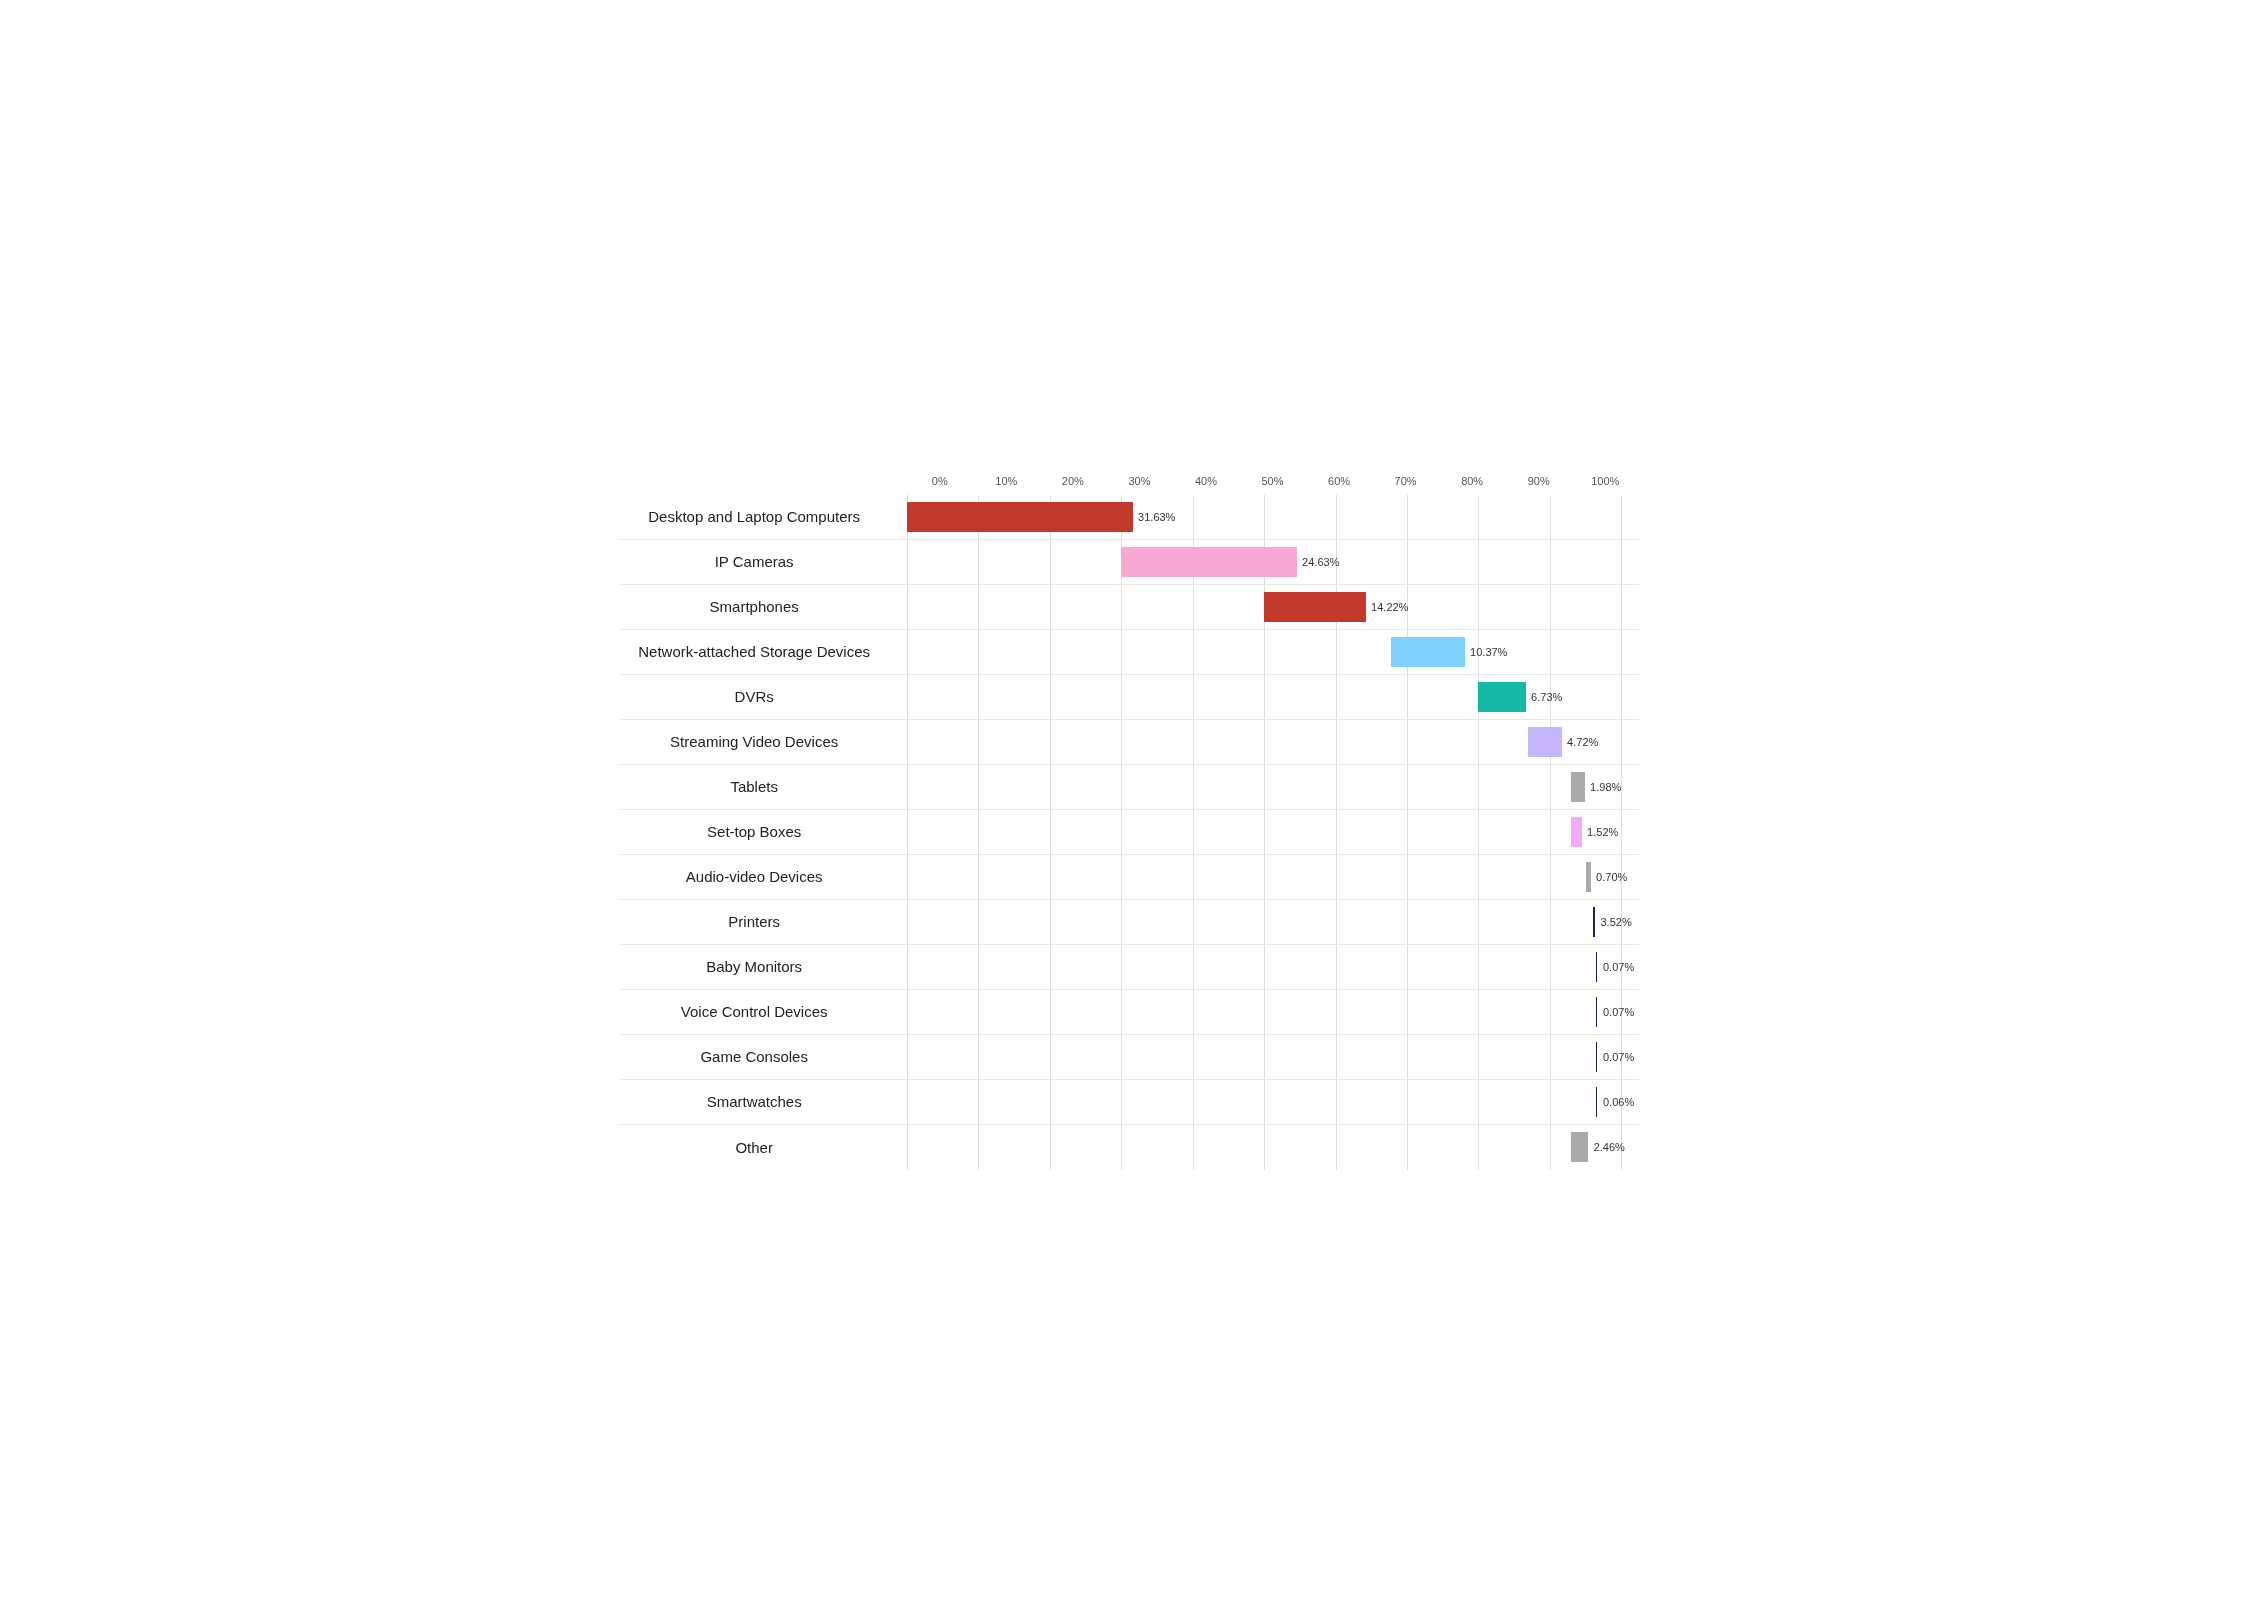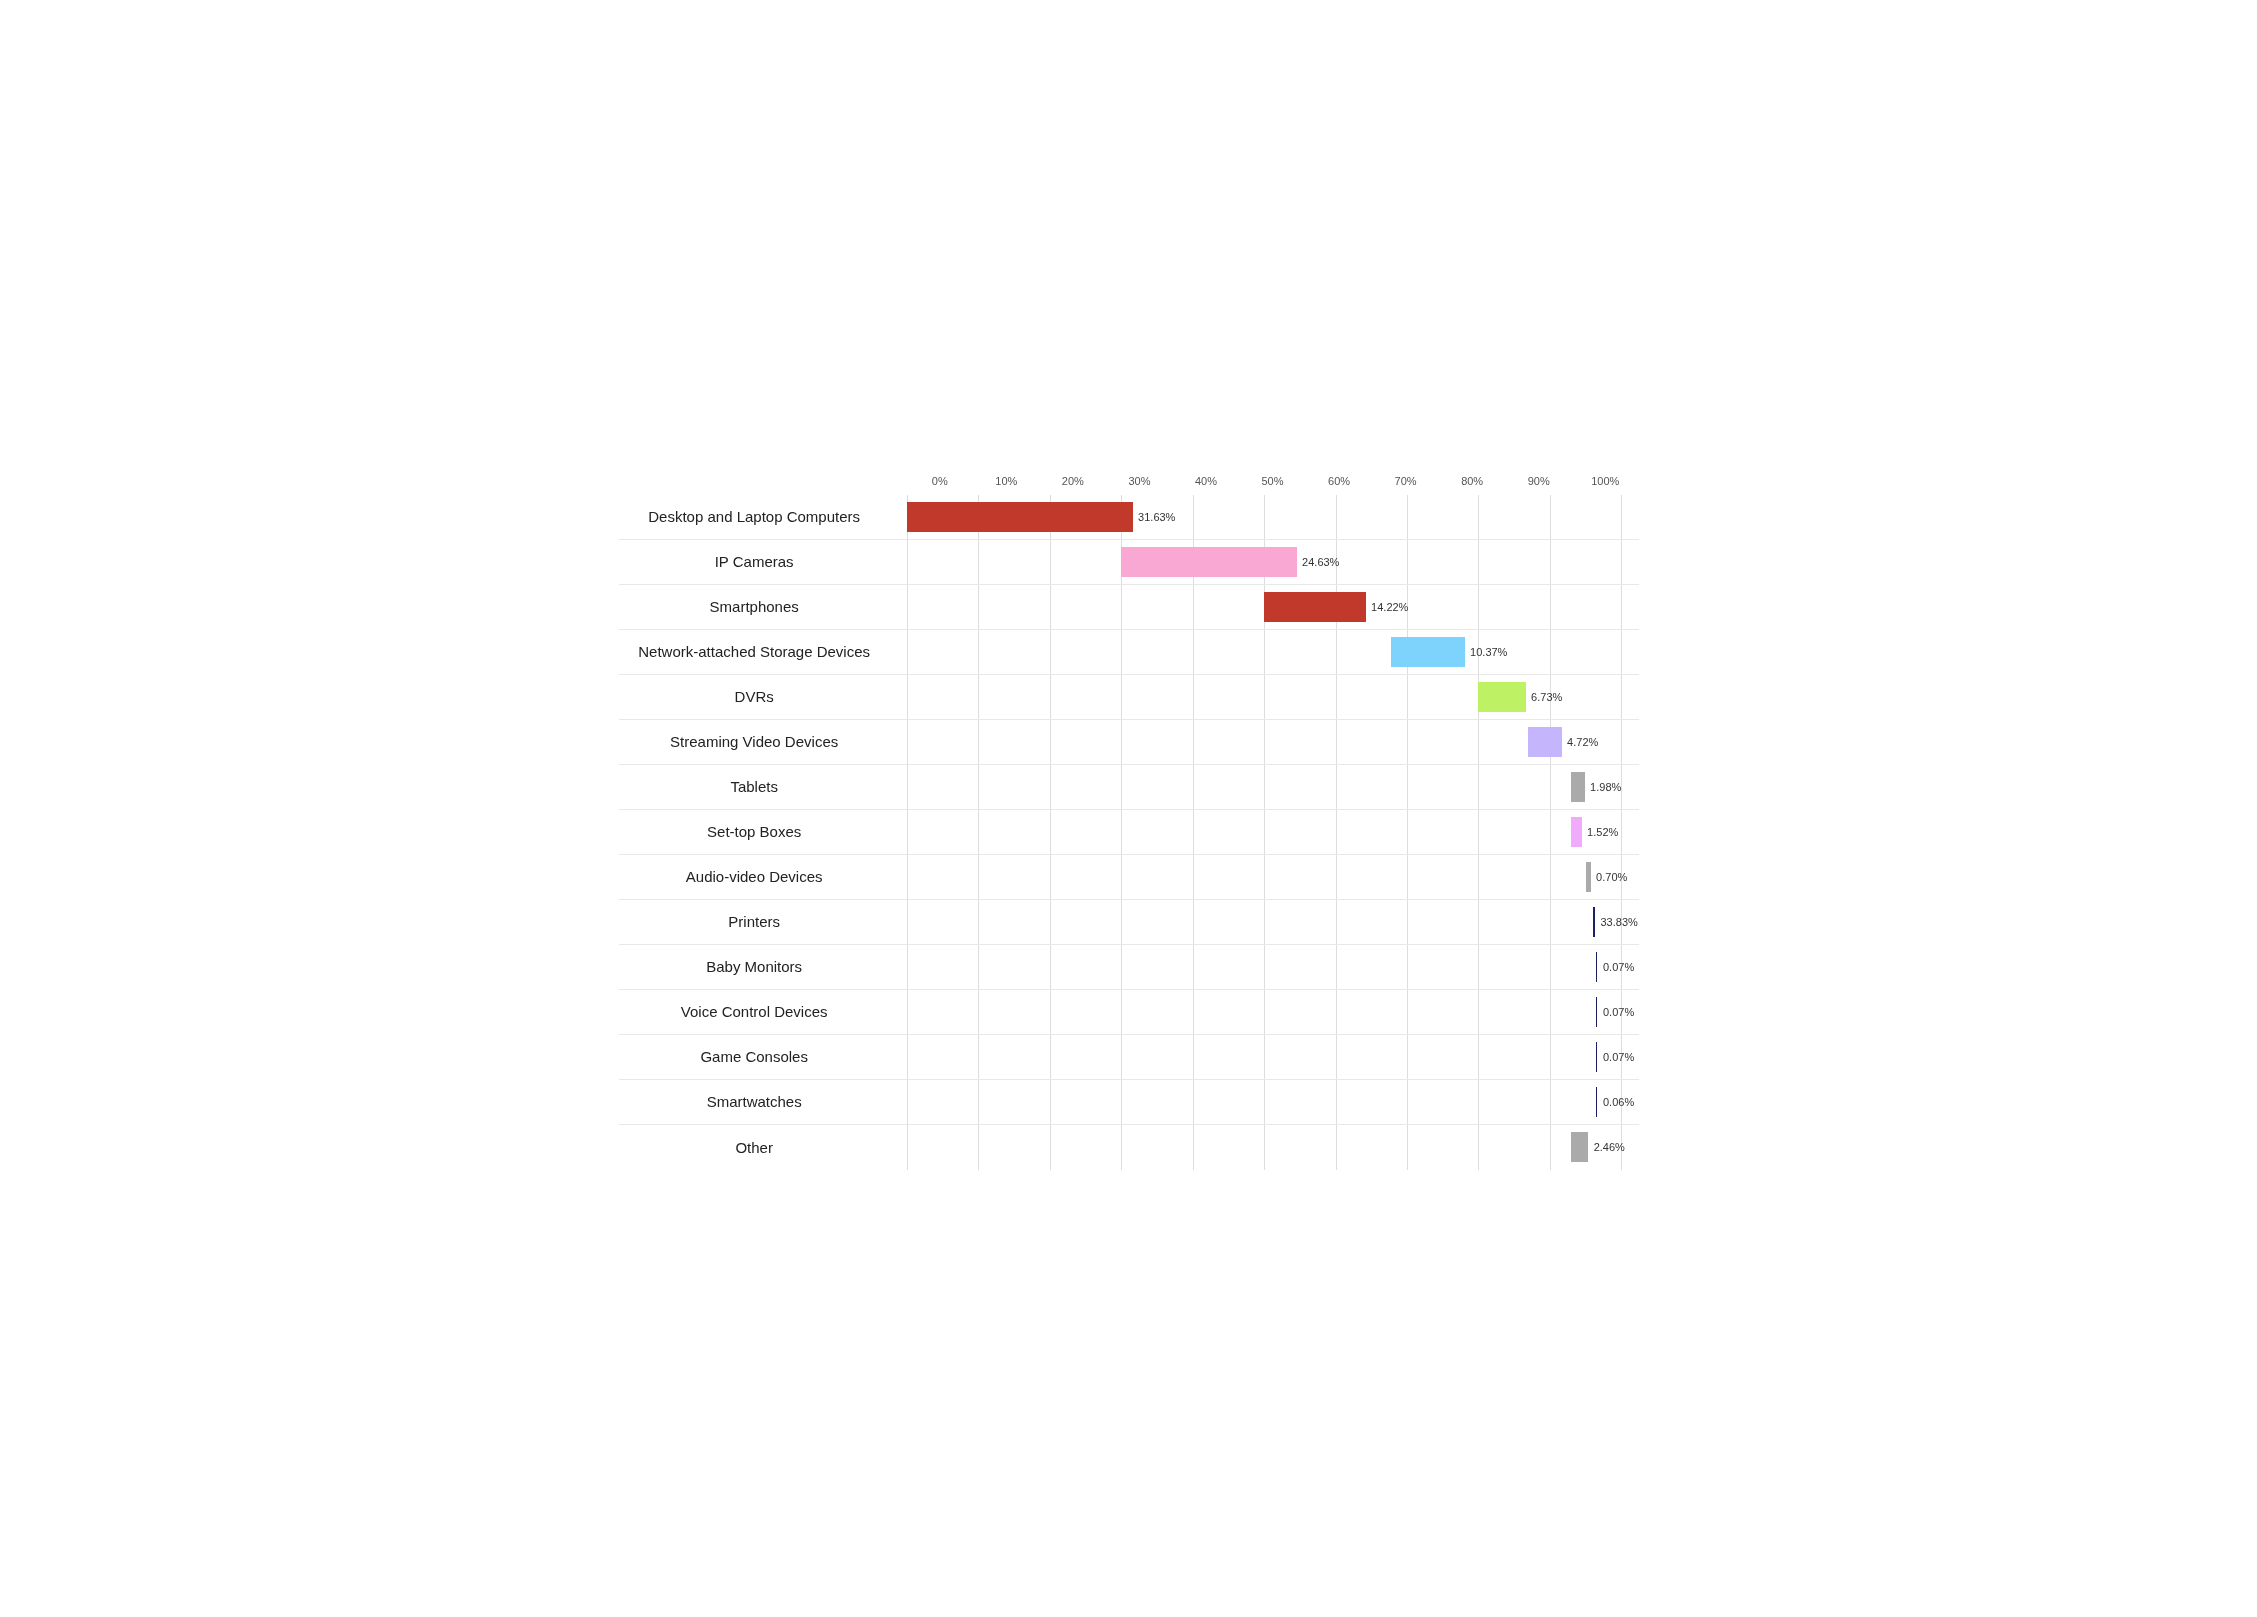--- a/index.html
+++ b/index.html
@@ -172,21 +172,21 @@
             <div class="bar-label">Network-attached Storage Devices</div>
             <div class="bar-track" style="width: 714px; max-width: 714px; flex: 0 0 auto;">
               <div class="bar-fill" style="left: 484px; width: 74px; background-color: #7dd3fc; position: absolute;">
                 <span class="bar-value">10.37%</span>
               </div>
             </div>
           </div>
           <div class="bar-row">
             <div class="bar-label">DVRs</div>
             <div class="bar-track" style="width: 714px; max-width: 714px; flex: 0 0 auto;">
-              <div class="bar-fill" style="left: 571px; width: 48px; background-color: #bef264; position: absolute;">
+              <div class="bar-fill" style="left: 571px; width: 48px; background-color: #14b8a6; position: absolute;">
                 <span class="bar-value">6.73%</span>
               </div>
             </div>
           </div>
           <div class="bar-row">
             <div class="bar-label">Streaming Video Devices</div>
             <div class="bar-track" style="width: 714px; max-width: 714px; flex: 0 0 auto;">
               <div class="bar-fill" style="left: 621px; width: 34px; background-color: #c4b5fd; position: absolute;">
                 <span class="bar-value">4.72%</span>
               </div>
@@ -213,21 +213,21 @@
             <div class="bar-track" style="width: 714px; max-width: 714px; flex: 0 0 auto;">
               <div class="bar-fill" style="left: 679px; width: 5px; background-color: rgb(170, 170, 170); position: absolute;">
                 <span class="bar-value">0.70%</span>
               </div>
             </div>
           </div>
           <div class="bar-row">
             <div class="bar-label">Printers</div>
             <div class="bar-track" style="width: 714px; max-width: 714px; flex: 0 0 auto;">
               <div class="bar-fill" style="left: 686px; width: 2.4px; background-color: rgb(26, 32, 96); position: absolute;">
-                <span class="bar-value">33.83%</span>
+                <span class="bar-value">3.52%</span>
               </div>
             </div>
           </div>
           <div class="bar-row">
             <div class="bar-label">Baby Monitors</div>
             <div class="bar-track" style="width: 714px; max-width: 714px; flex: 0 0 auto;">
               <div class="bar-fill" style="left: 689px; width: 1.9px; background-color: rgb(26, 32, 96); position: absolute;">
                 <span class="bar-value">0.07%</span>
               </div>
             </div>

